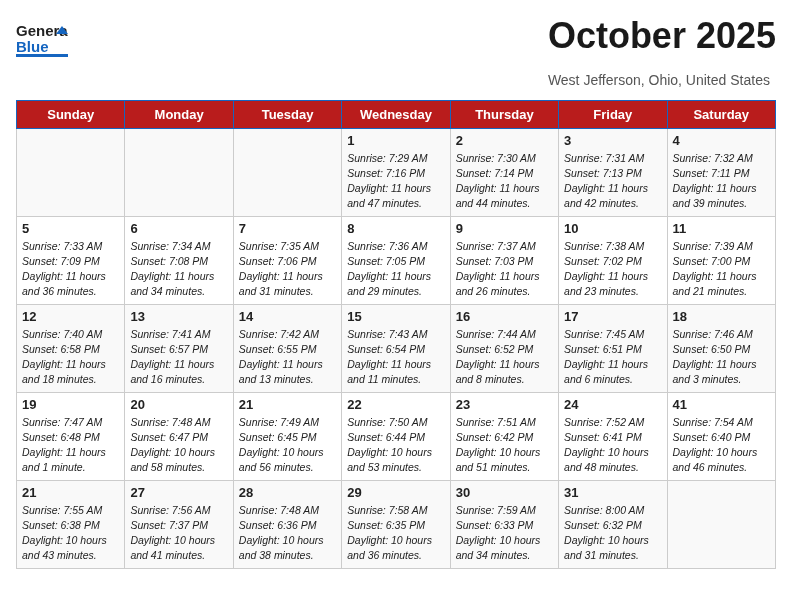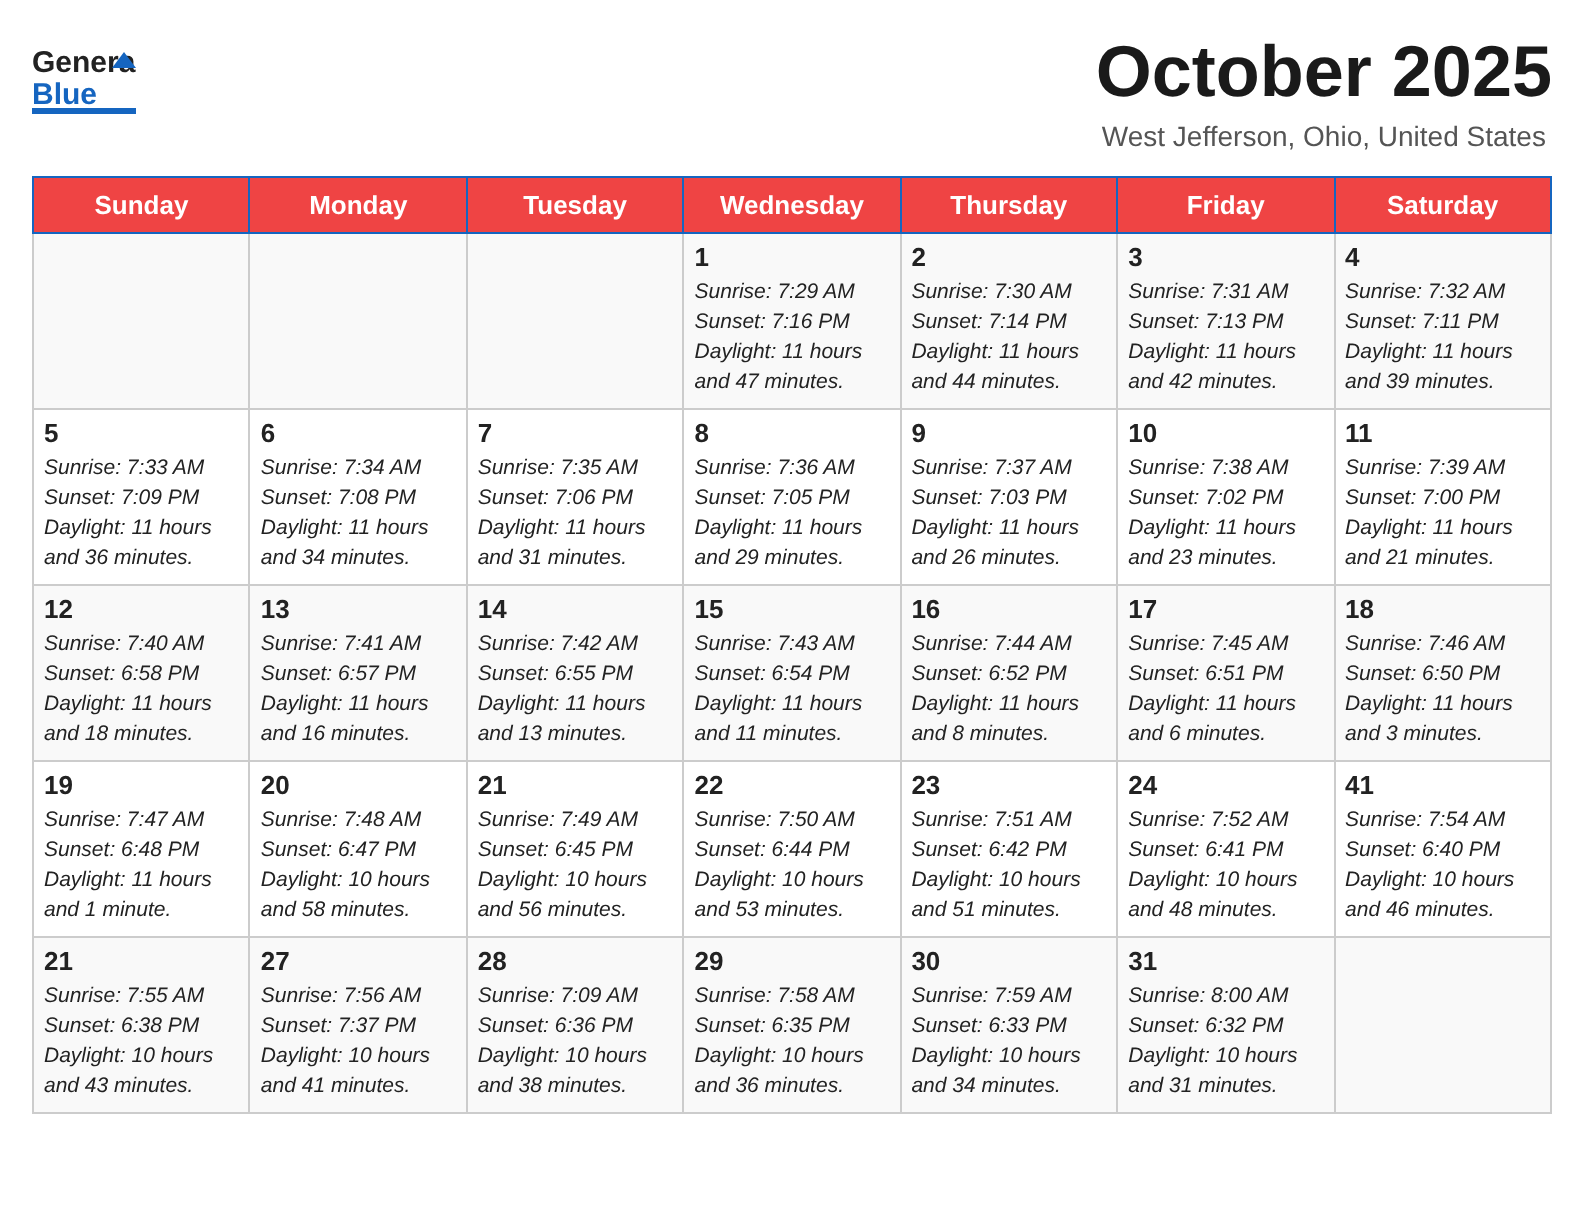--- a/index.html
+++ b/index.html
@@ -10,40 +10,40 @@
       min-height: 612px;
       padding: 16px;
     }
     .header {
       display: flex;
       justify-content: space-between;
       align-items: flex-start;
       margin-bottom: 12px;
     }
     .title-block {
-      text-align: center;
+      text-align: left;
     }
     .month-title {
       font-size: 36px;
       font-weight: bold;
       color: #1a1a1a;
       line-height: 1.1;
     }
     .location {
       font-size: 14px;
       color: #555;
-      margin-top: 4px;
+      margin-top: 16px;
     }
     table {
       width: 100%;
       border-collapse: collapse;
       table-layout: fixed;
     }
     thead tr th {
-      background: #ef4444;
+      background: #b91c1c;
       color: #fff;
       font-size: 13px;
       font-weight: bold;
       padding: 6px 4px;
       text-align: center;
       border: 1px solid #1565c0;
     }
     tbody tr td {
       border: 1px solid #ccc;
       vertical-align: top;
@@ -303,21 +303,21 @@
         </td>
         <td>
           <span class="day-num">27</span>
           <div class="day-detail">Sunrise: 7:56 AM
 Sunset: 7:37 PM
 Daylight: 10 hours
 and 41 minutes.</div>
         </td>
         <td>
           <span class="day-num">28</span>
-          <div class="day-detail">Sunrise: 7:09 AM
+          <div class="day-detail">Sunrise: 7:48 AM
 Sunset: 6:36 PM
 Daylight: 10 hours
 and 38 minutes.</div>
         </td>
         <td>
           <span class="day-num">29</span>
           <div class="day-detail">Sunrise: 7:58 AM
 Sunset: 6:35 PM
 Daylight: 10 hours
 and 36 minutes.</div>

